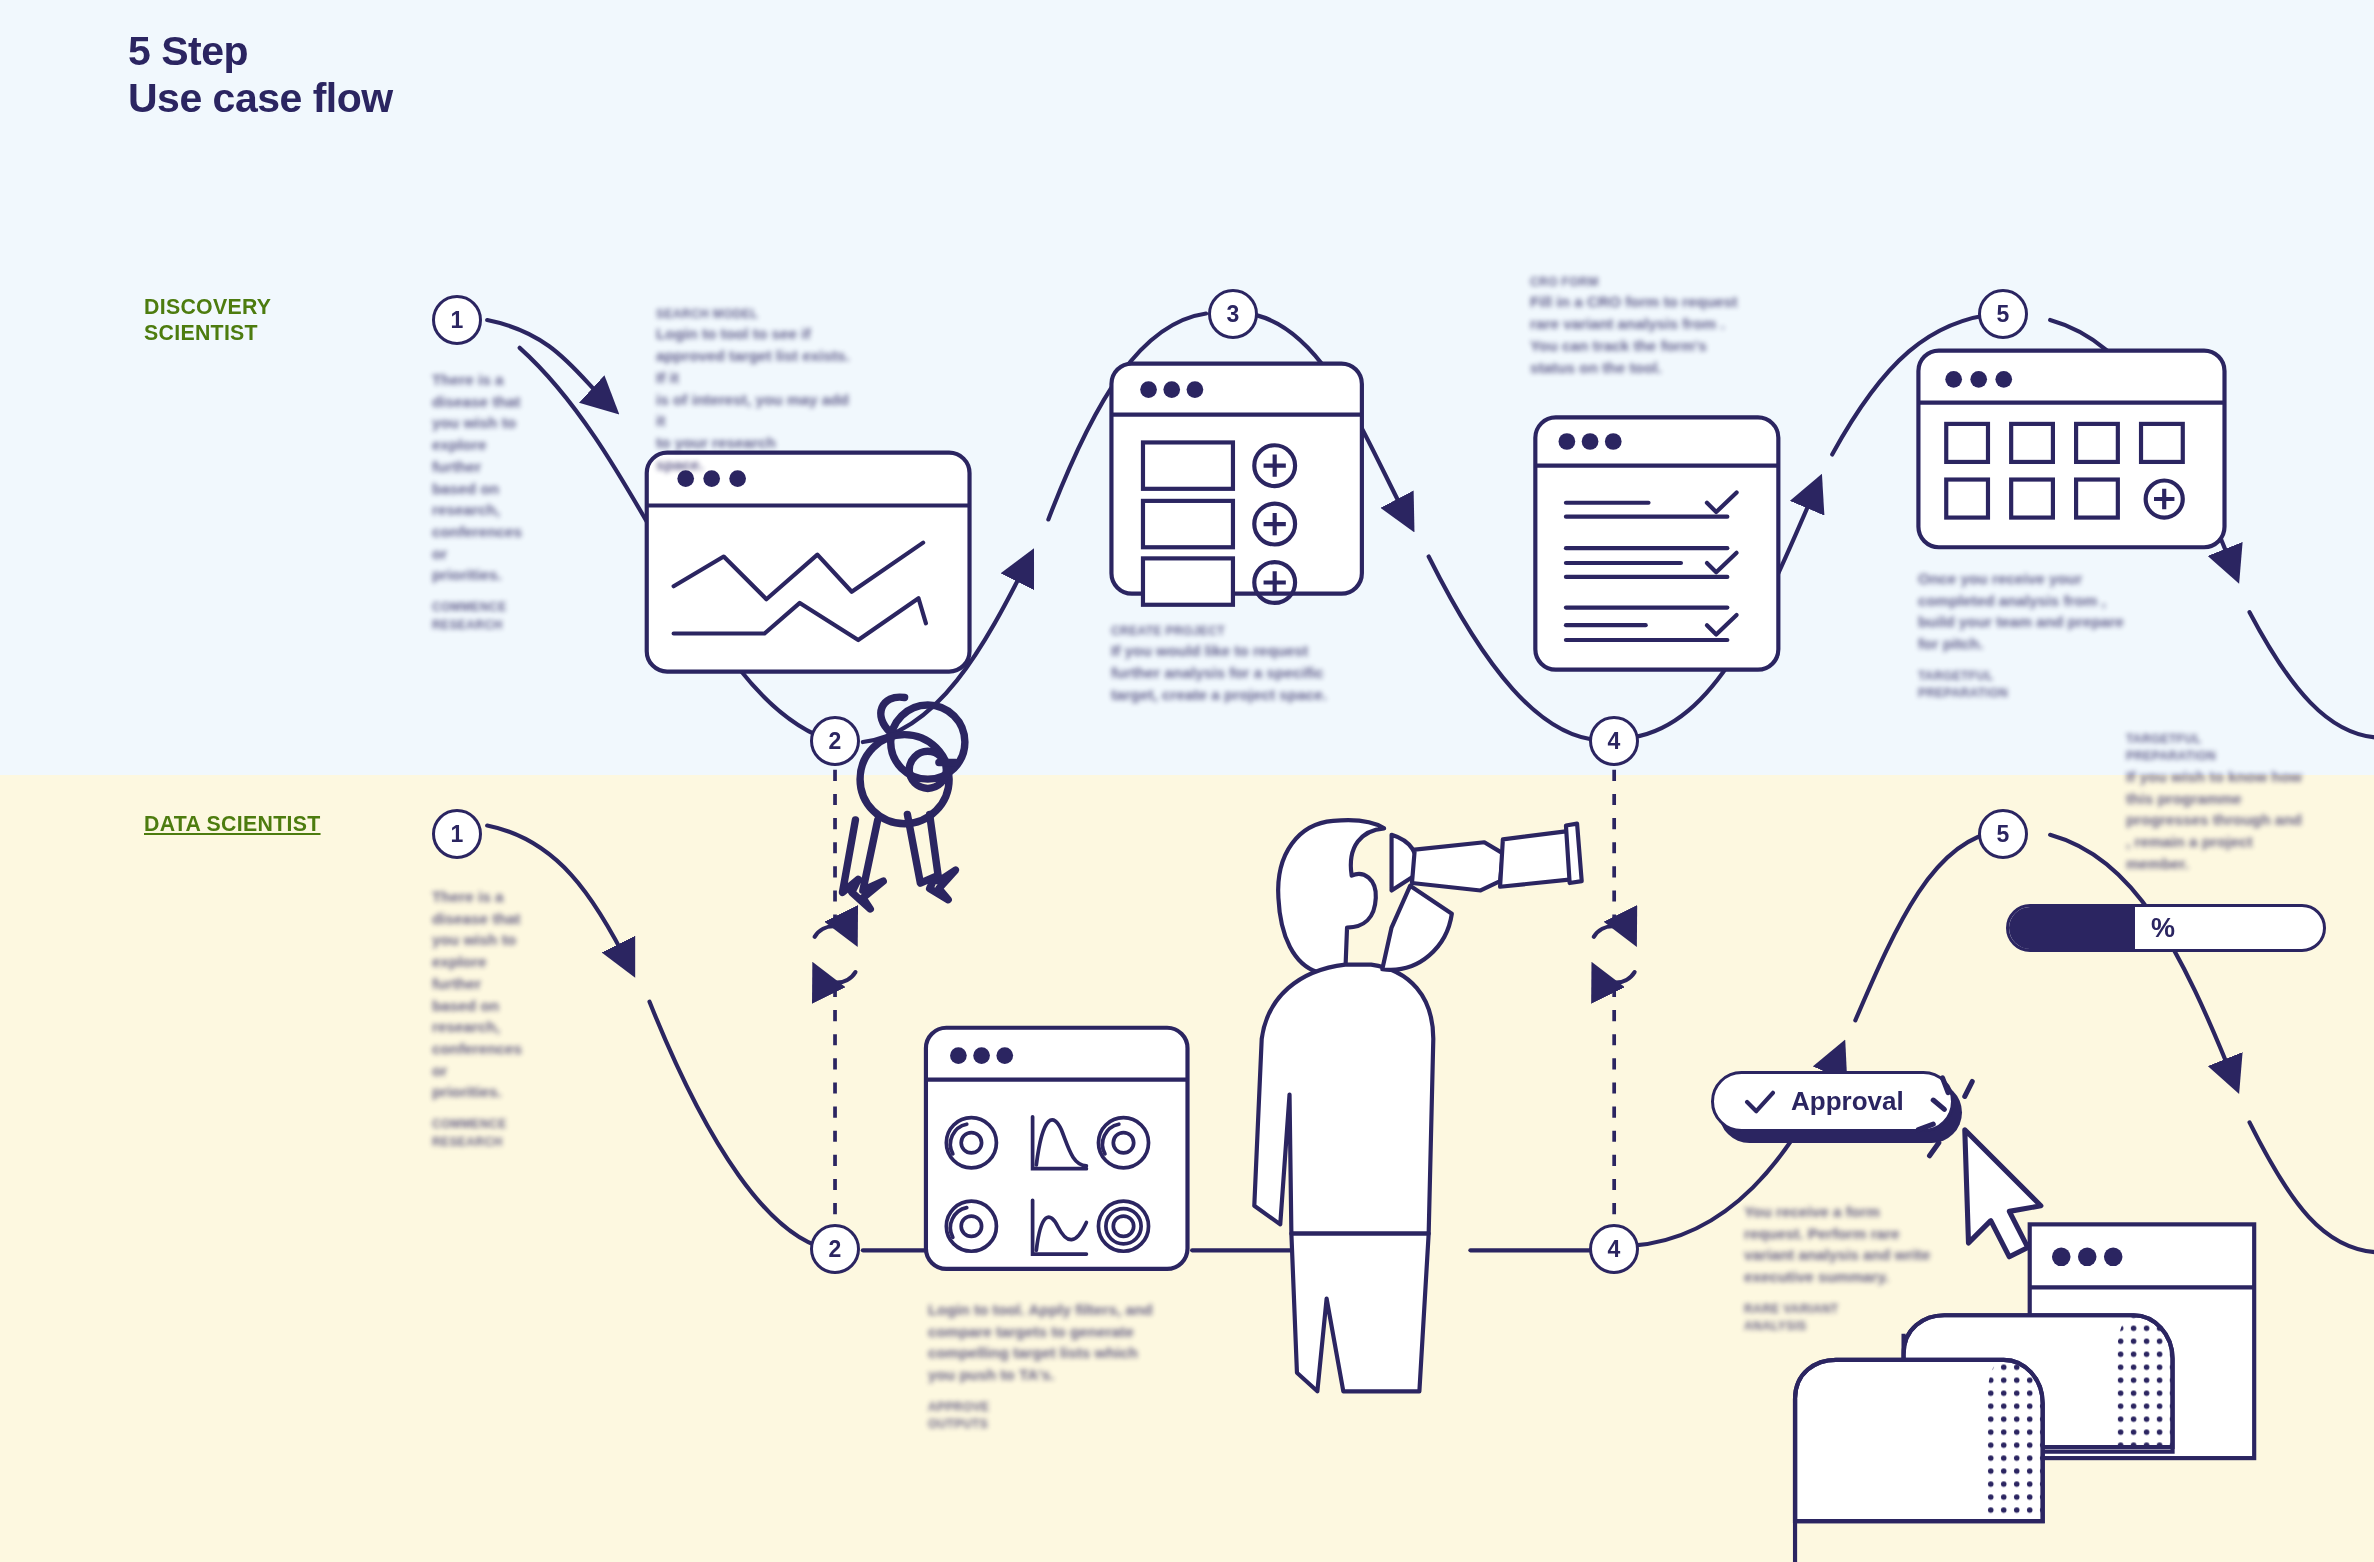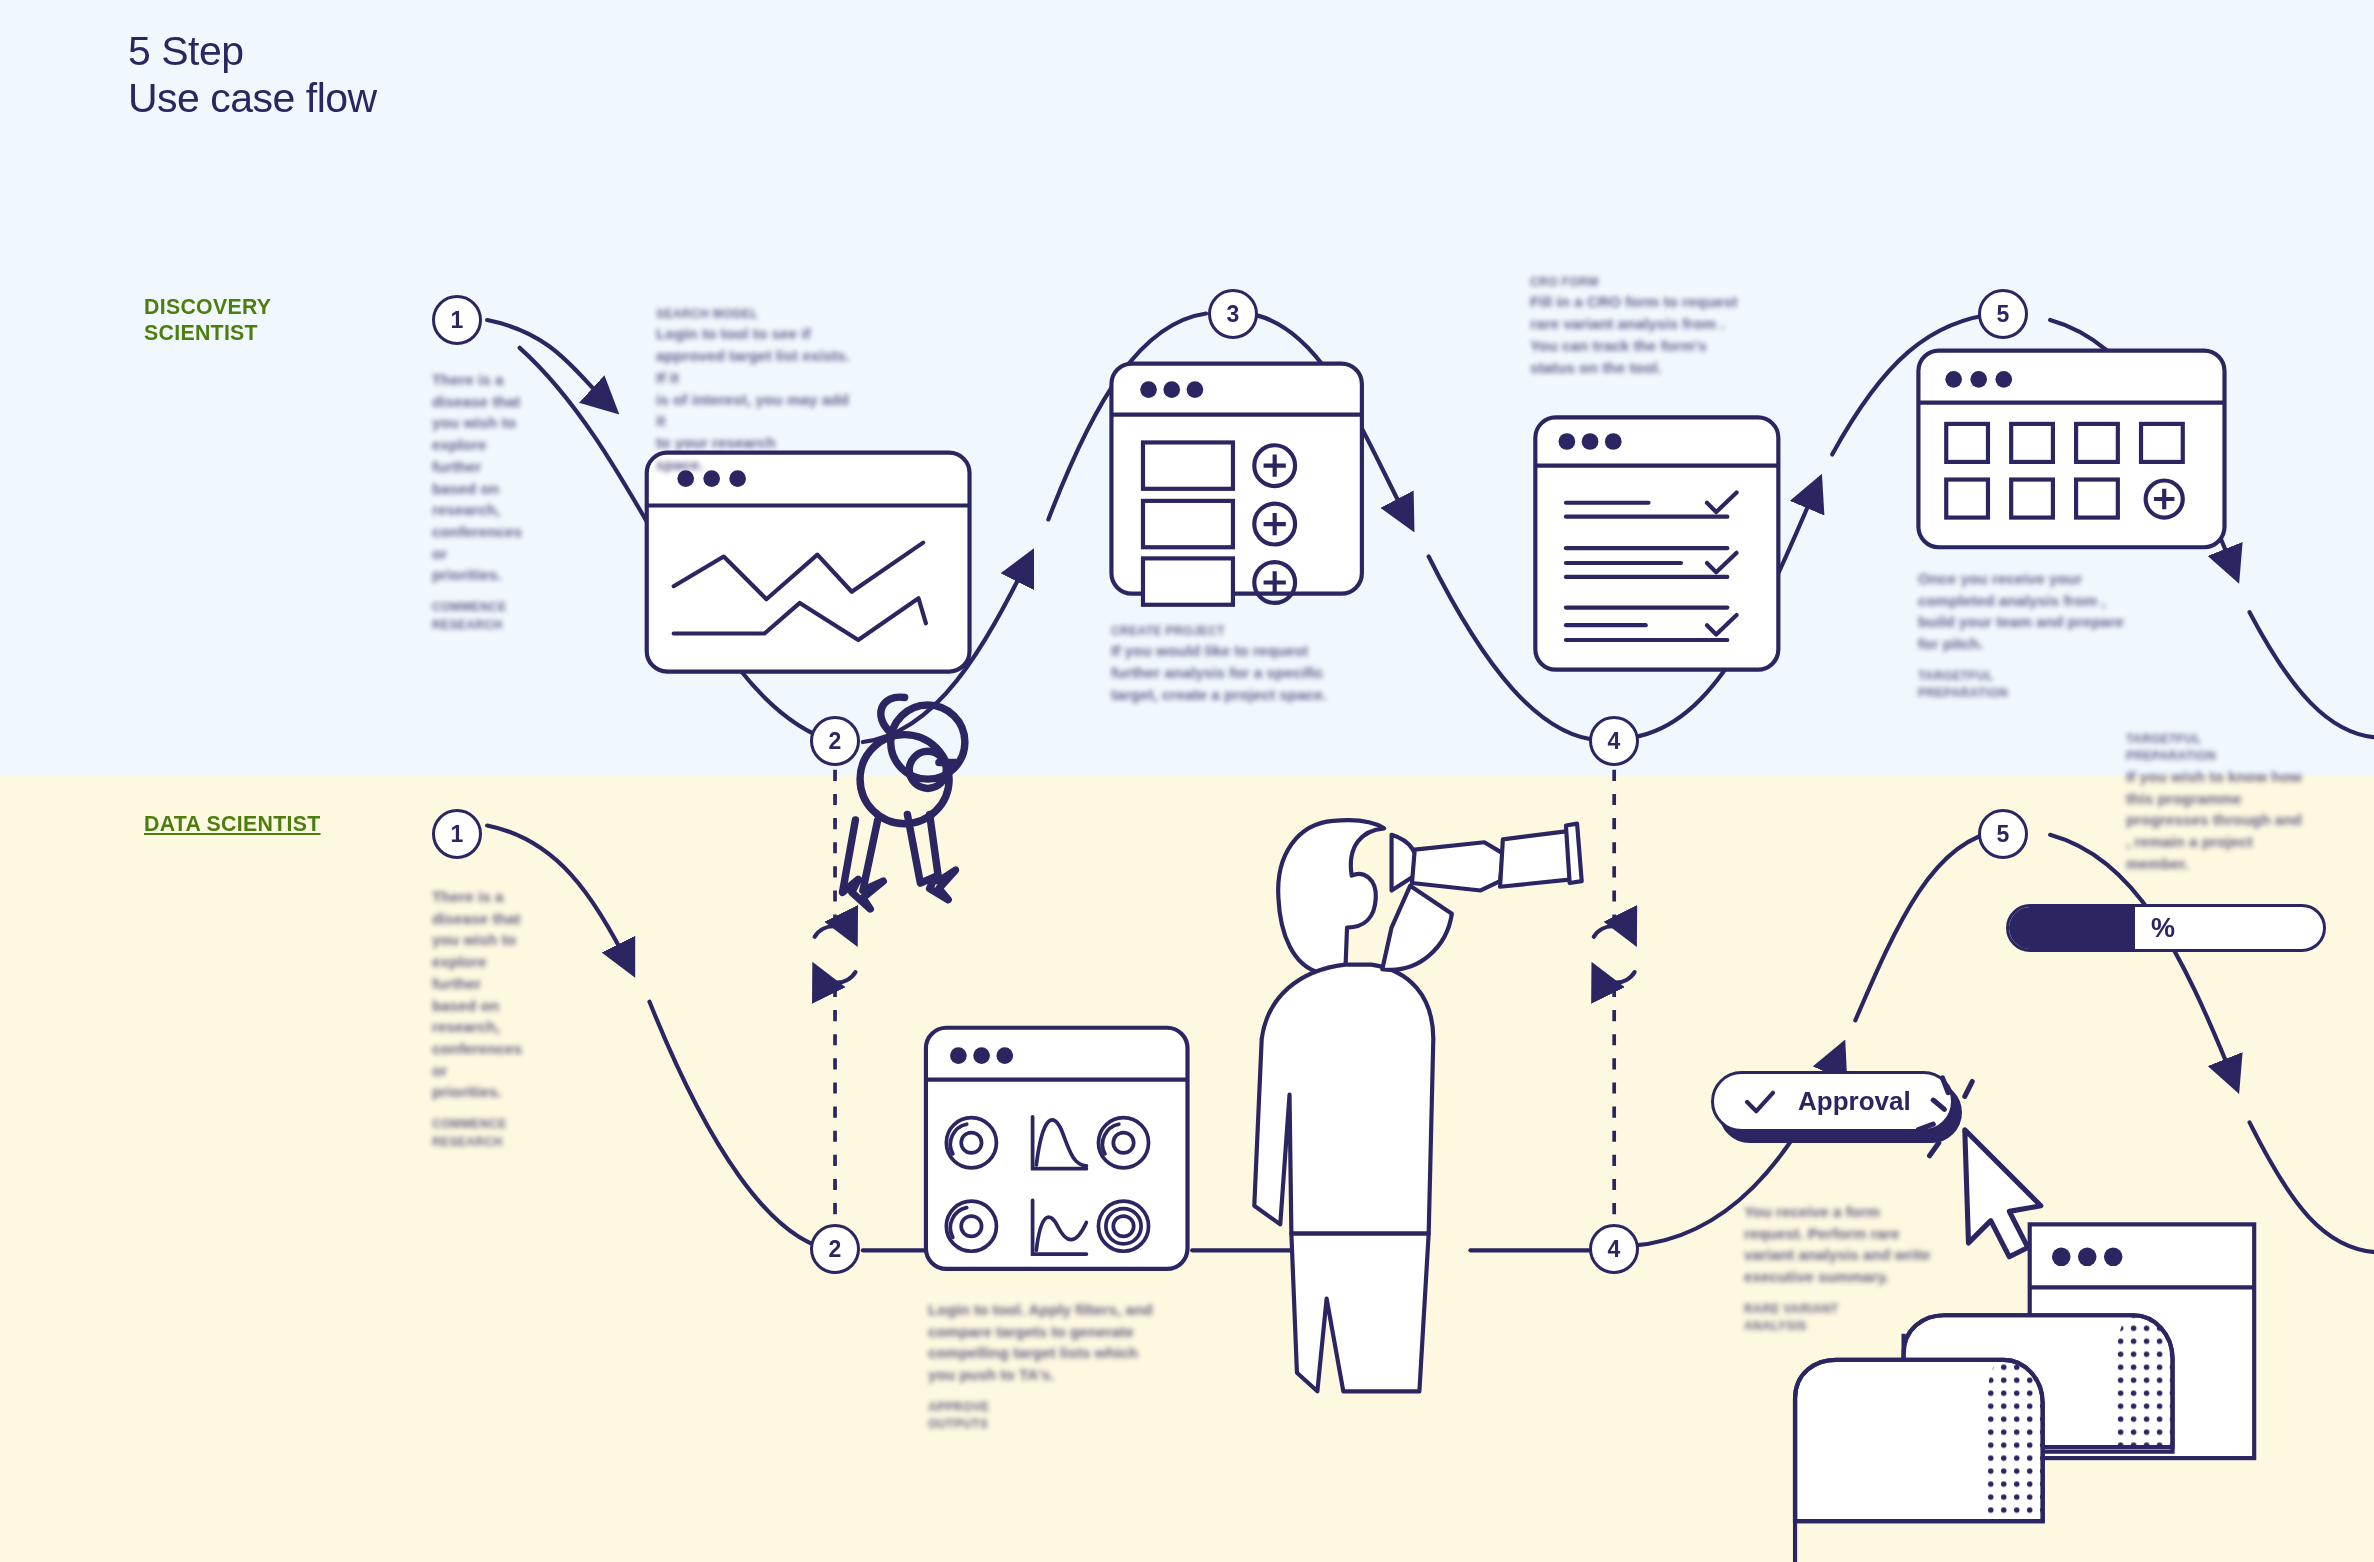--- a/index.html
+++ b/index.html
@@ -10,21 +10,21 @@
     overflow:hidden;
   }
   #stage{position:relative;width:2375px;height:1562px;overflow:hidden;}
 
   .lane{position:absolute;left:0;width:2375px;}
   #lane-discovery{top:0;height:775px;background:#f1f8fd;}
   #lane-data{top:775px;height:788px;background:#fdf8e0;}
 
   #title{
     position:absolute;left:128px;top:28px;
-    color:#2b2561;font-size:41px;font-weight:normal;line-height:1.14;
+    color:#2b2561;font-size:41px;font-weight:bold;line-height:1.14;
     letter-spacing:-0.5px;white-space:pre-line;
   }
   .lane-label{
     position:absolute;color:#4d7c0f;font-size:21.3px;font-weight:bold;
     line-height:1.2;letter-spacing:0.3px;white-space:pre-line;
   }
   #label-discovery{left:144px;top:295px;}
   #label-data{left:144px;top:812px;text-decoration:underline;}
 
   
@@ -53,21 +53,21 @@
   #approval{
     position:absolute;left:1711px;top:1071px;width:252px;height:72px;
   }
   #approval .shadow{
     position:absolute;left:8.3px;top:11px;width:243px;height:61px;
     background:#2b2561;border-radius:31px;
   }
   #approval .face{
     position:absolute;left:0;top:0;width:243px;height:61px;
     background:#fff;border:3.2px solid #2b2561;border-radius:31px;
-    box-sizing:border-box;display:flex;align-items:center;gap:22px;
+    box-sizing:border-box;display:flex;align-items:center;gap:15px;
     padding-left:30px;
   }
   #approval .face .lbl{color:#2b2561;font-size:26px;font-weight:bold;}
 
   
   #progress{
     position:absolute;left:2006px;top:904px;width:320px;height:48px;
     border:3.2px solid #2b2561;border-radius:24px;background:#fff;
     box-sizing:border-box;overflow:hidden;
   }

